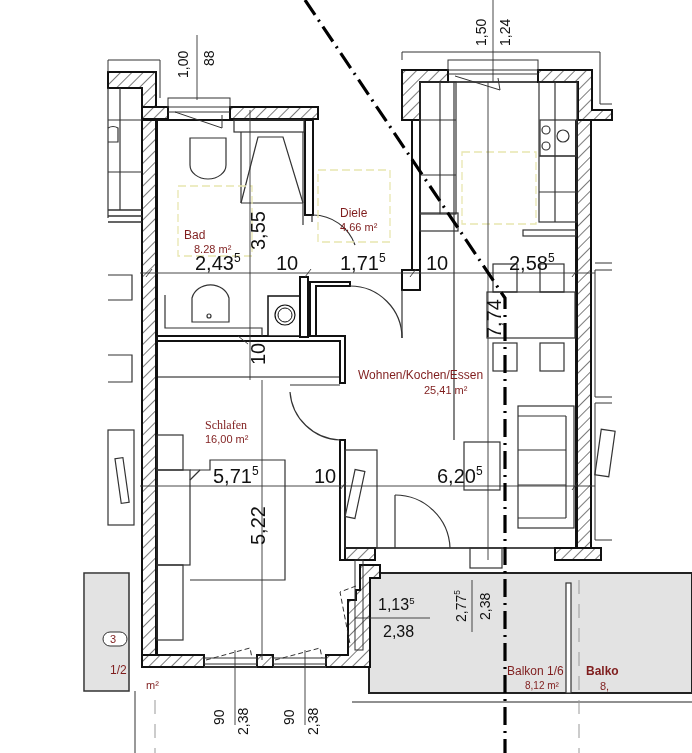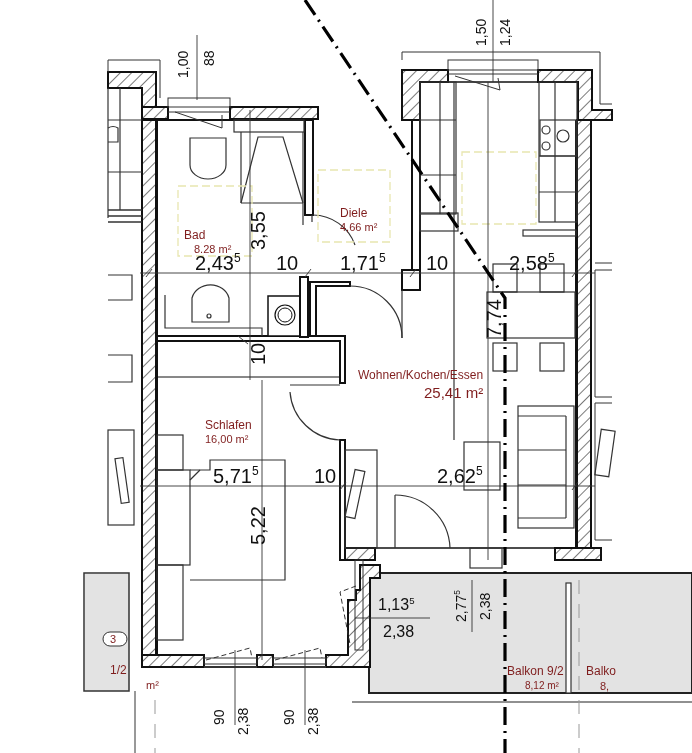--- a/index.html
+++ b/index.html
@@ -233,45 +233,45 @@
   </g>
 </svg>
 
 <div class="lbl room-name" style="left:184px;top:229px;">Bad</div>
 <div class="lbl room-area" style="left:184px;top:243px;font-size:11px;margin-left:10px;">8.28 m²</div>
 
 <div class="lbl room-name" style="left:340px;top:207px;">Diele</div>
 <div class="lbl room-area" style="left:340px;top:221px;font-size:11px;">4,66 m²</div>
 
 <div class="lbl room-name" style="left:358px;top:369px;">Wohnen/Kochen/Essen</div>
-<div class="lbl room-area" style="left:424px;top:384px;font-size:15px;">25,41 m²</div>
-
-<div class="lbl room-name" style="left:205px;top:419px;">Schlafen</div>
+<div class="lbl room-area" style="left:424px;top:384px;font-size:11px;">25,41 m²</div>
+
+<div class="lbl room-name" style="left:205px;top:419px;font-family:Liberation Serif, serif;">Schlafen</div>
 <div class="lbl room-area" style="left:205px;top:433px;font-size:11px;">16,00 m²</div>
 
-<div class="lbl room-name" style="left:507px;top:665px;">Balkon 9/2</div>
+<div class="lbl room-name" style="left:507px;top:665px;">Balkon 1/6</div>
 <div class="lbl room-area" style="left:525px;top:680px;font-size:10px;">8,12 m²</div>
 
-<div class="lbl room-name" style="left:586px;top:665px;">Balko</div>
+<div class="lbl room-name" style="left:586px;top:665px;font-weight:bold;">Balko</div>
 <div class="lbl room-area" style="left:600px;top:680px;font-size:11px;">8,</div>
 
 <div class="lbl room-name" style="left:110px;top:664px;">1/2</div>
 <div class="lbl room-area" style="left:110px;top:679px;font-size:11px;padding-left:36px;">m²</div>
 
 <div class="lbl" style="left:110px;top:633px;font-size:11px;">3</div>
 
 <div class="dim big" style="left:195px;top:253px;"><span>2,43</span><sup>5</sup></div>
 <div class="dim big" style="left:276px;top:253px;">10</div>
 <div class="dim big" style="left:340px;top:253px;"><span>1,71</span><sup>5</sup></div>
 <div class="dim big" style="left:426px;top:253px;">10</div>
 <div class="dim big" style="left:487px;top:253px;padding-left:22px;"><span>2,58</span><sup>5</sup></div>
 
 <div class="dim big" style="left:213px;top:466px;"><span>5,71</span><sup>5</sup></div>
 <div class="dim big" style="left:314px;top:466px;">10</div>
-<div class="dim big" style="left:437px;top:466px;"><span>2,62</span><sup>5</sup></div>
+<div class="dim big" style="left:437px;top:466px;"><span>6,20</span><sup>5</sup></div>
 
 <div class="dim med" style="left:378px;top:597px;"><span>1,13</span><sup>5</sup></div>
 <div class="dim med" style="left:383px;top:624px;">2,38</div>
 
 <div class="dim big rot" style="left:248px;top:250px;">3,55</div>
 <div class="dim big rot" style="left:484px;top:338px;">7,74</div>
 <div class="dim big rot" style="left:248px;top:365px;">10</div>
 <div class="dim big rot" style="left:248px;top:545px;">5,22</div>
 
 <div class="dim small rot" style="left:176px;top:78px;">1,00</div>

